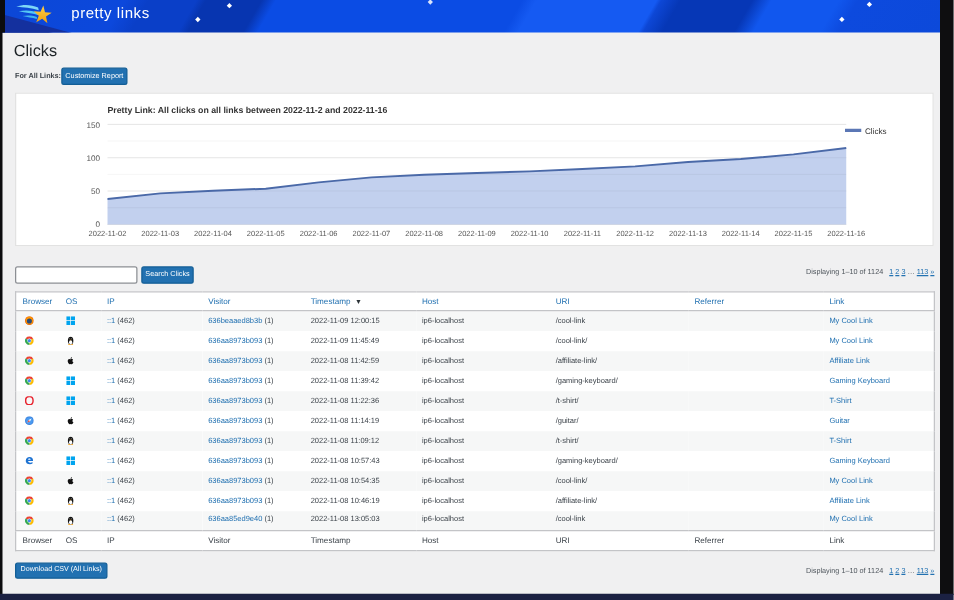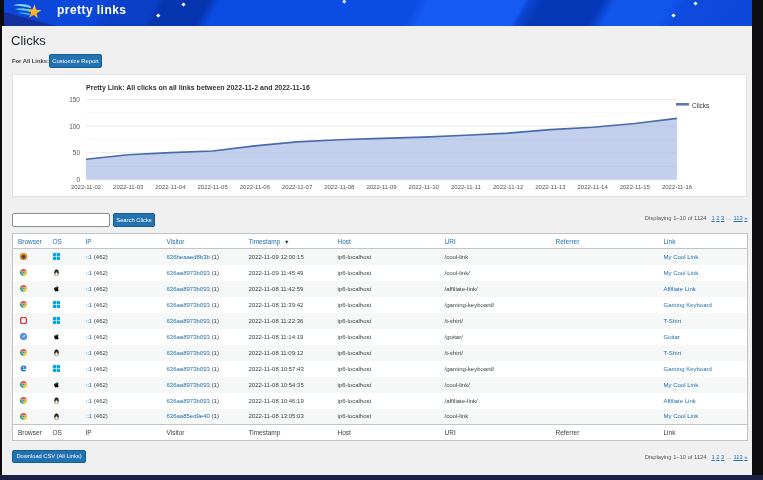--- a/index.html
+++ b/index.html
@@ -16,21 +16,21 @@
       #155af2 56%, #155af2 68.5%,
       #0d47d6 69%, #0637b6 71%, #0637b6 78.5%,
       #1157ee 80.5%, #1157ee 87.5%,
       #0d4ade 89.5%, #0c49da 100%);
   overflow:hidden;
 }
 #banner .darkcorner{ position:absolute; left:0; top:10.5px; width:70px; height:22px; background:#14309e; transform:rotate(15deg); transform-origin:0 0; }
 #banner .darkcorner2{ position:absolute; left:0; top:17px; width:52px; height:16px; background:#0e2276; transform:rotate(12.5deg); transform-origin:0 0; }
 .spark { position:absolute; background:#fff; transform:rotate(45deg); }
 #logo { position:absolute; left:4px; top:1px; }
-#brandtext { position:absolute; left:45px; top:3px; color:#fff; font-size:12px; font-weight:700; letter-spacing:0.45px;padding-left:12px; }
+#brandtext { position:absolute; left:45px; top:3px; color:#fff; font-size:12px; font-weight:400; letter-spacing:0.45px;padding-left:12px; }
 h1.clicks { position:absolute; left:11px; top:32.5px; font-size:13px; font-weight:400; color:#1d2327; }
 #forall { position:absolute; left:12px; top:57.5px; font-size:5.8px; font-weight:bold; color:#3c434a; }
 .btn { background:#2271b1; border:1px solid #135e96; color:#fff; border-radius:2px; font-family:"Liberation Sans",sans-serif; display:inline-block; text-align:center; }
 #customize { position:absolute; left:49px; top:54px; width:53px; height:14px; font-size:5.8px; line-height:12.5px; white-space:nowrap; }
 #chartbox { position:absolute; left:12px; top:74px; width:735px; height:123px; background:#fff; border:1px solid #e2e2e2; }
 #searchrow { position:absolute; left:12px; top:213px; height:14px; }
 #searchinput { position:absolute; left:0; top:0; width:98px; height:14px; background:#fff; border:1px solid #8c8f94; border-radius:2px; }
 #searchbtn { position:absolute; left:101px; top:0; width:42px; height:14px; font-size:5.8px; line-height:12px; }
 .paging { position:absolute; font-size:5.8px; color:#50575e; white-space:nowrap; }
 .paging a { color:#2271b1; text-decoration:underline; }

